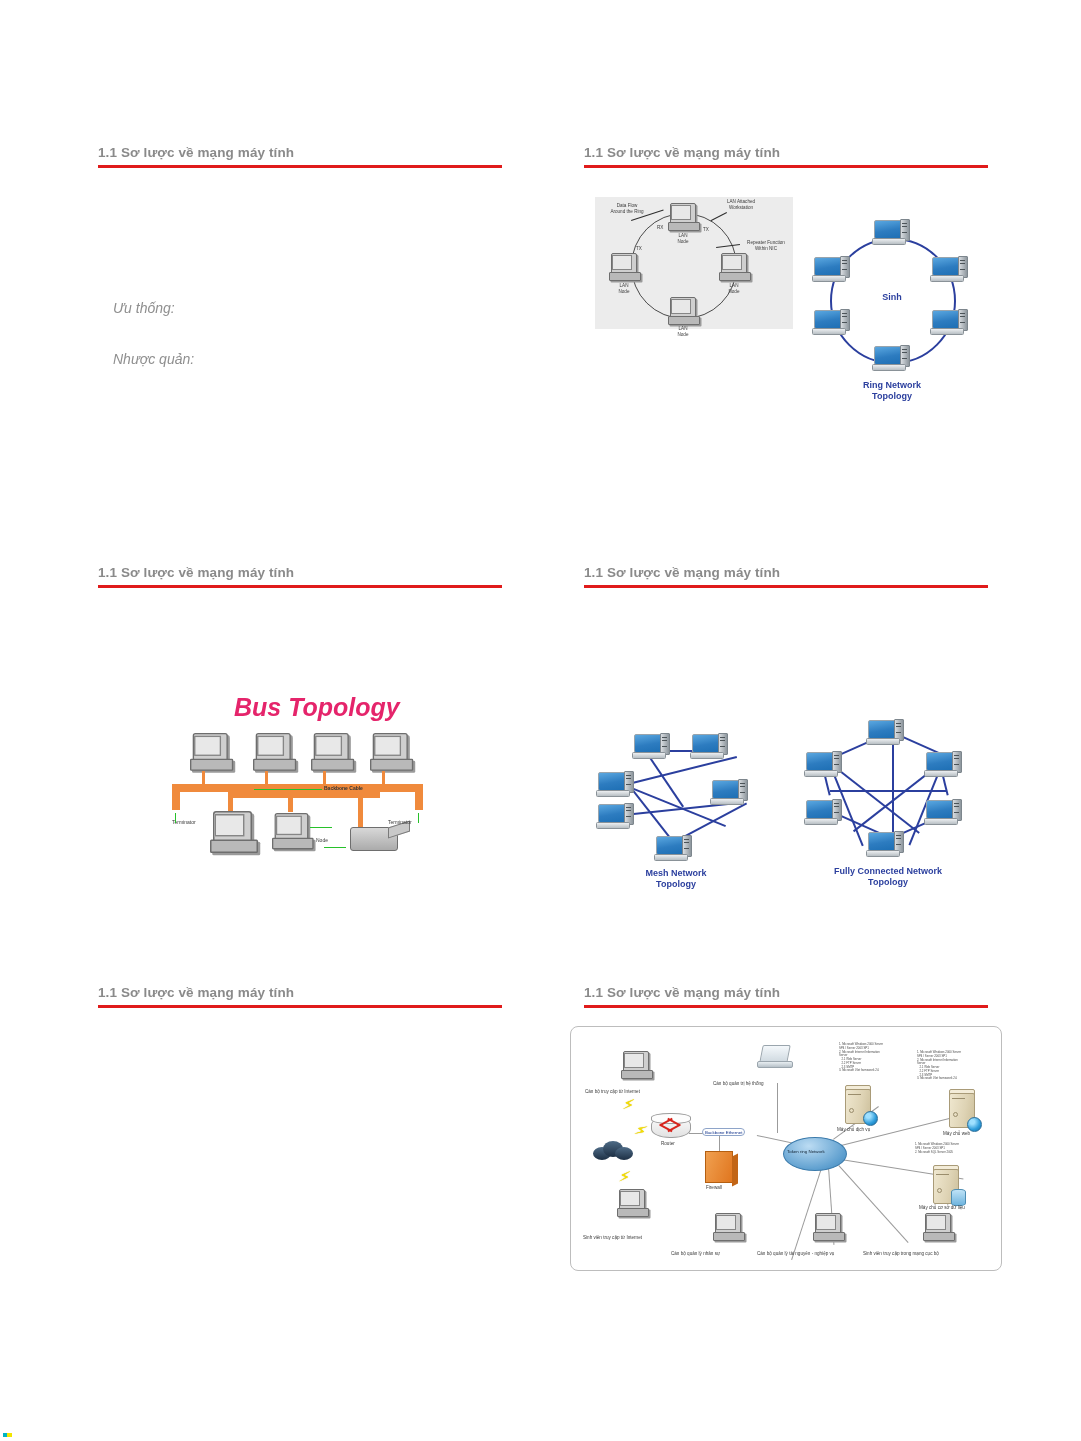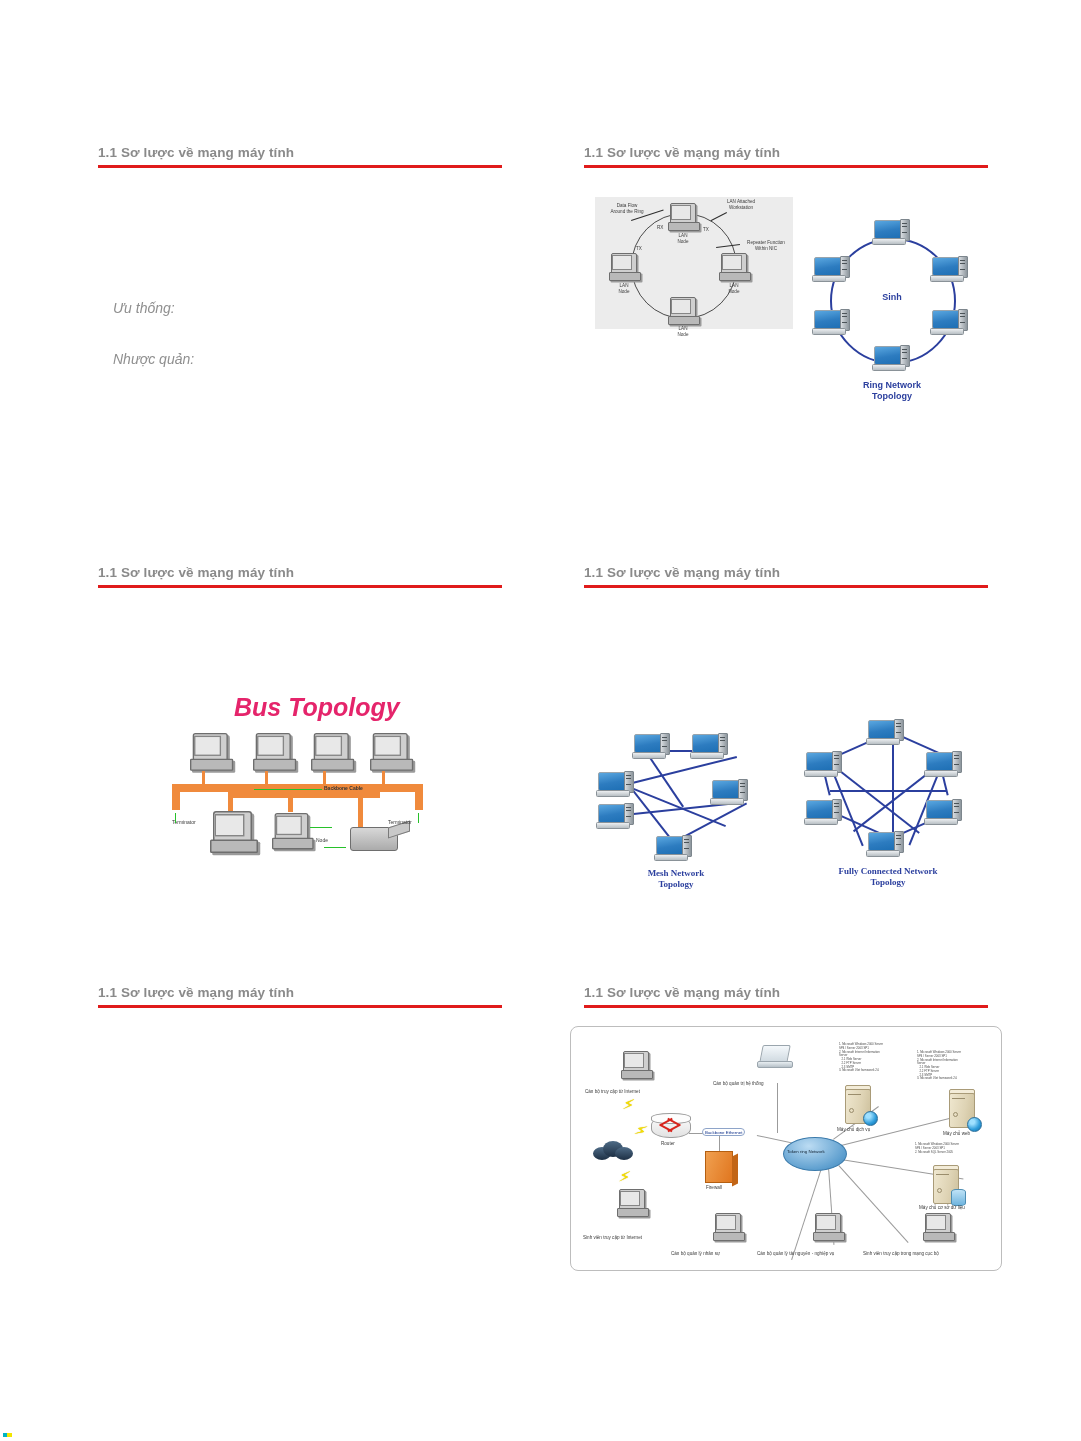--- a/index.html
+++ b/index.html
@@ -274,21 +274,21 @@
         <div class="garw" style="left:138px;top:134px;width:22px;"></div>
         <div class="garw" style="left:152px;top:154px;width:22px;"></div>
       </div>
     </div>
   </div>
 
   <div class="slide" style="left:584px;top:565px;width:404px;">
     <div class="slide-title">1.1 Sơ lược về mạng máy tính</div>
     <div class="rule"></div>
 
-    <div class="body-area" style="height:385px;font-family:Liberation Serif, serif;">
+    <div class="body-area" style="height:385px;">
 
       <div class="art" style="left:10px;top:130px;width:190px;height:180px;">
         <div class="lnb" style="left:52px;top:32px;width:52px;"></div>
         <div class="lnb" style="left:52px;top:32px;width:68px;transform:rotate(56deg);"></div>
         <div class="lnb" style="left:30px;top:66px;width:116px;transform:rotate(-14deg);"></div>
         <div class="lnb" style="left:30px;top:66px;width:110px;transform:rotate(22deg);"></div>
         <div class="lnb" style="left:30px;top:96px;width:114px;transform:rotate(-6deg);"></div>
         <div class="lnb" style="left:78px;top:124px;width:80px;transform:rotate(-128deg);"></div>
         <div class="lnb" style="left:78px;top:124px;width:84px;transform:rotate(-28deg);"></div>
         <div class="pc" style="left:40px;top:16px;">

